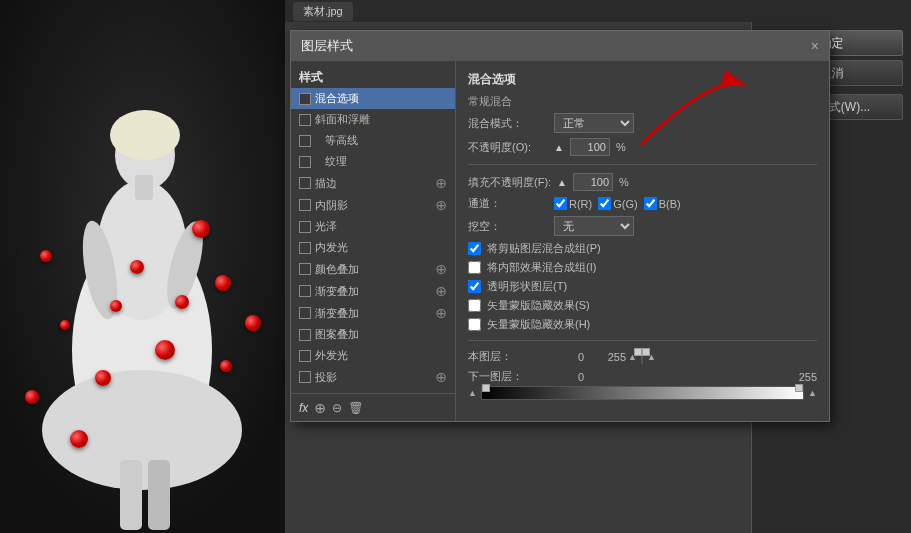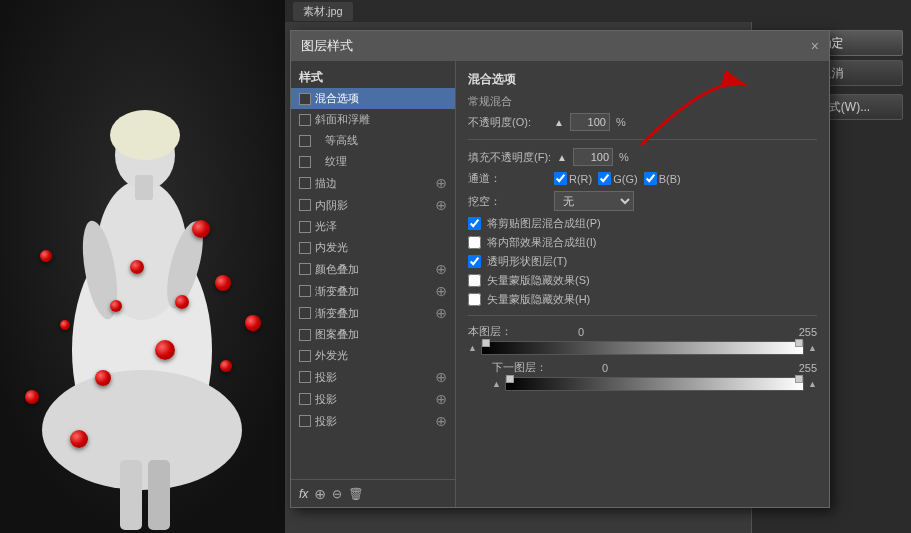--- a/index.html
+++ b/index.html
@@ -146,21 +146,21 @@
     }
 
     .close-btn {
       cursor: pointer;
       color: #aaa;
       font-size: 14px;
     }
 
     .dialog-body {
       display: flex;
-      height: 446px;
+      height: 360px;
     }
 
     
     .layer-styles-list {
       width: 165px;
       background: #3a3a3a;
       border-right: 1px solid #555;
       padding: 4px 0;
       overflow-y: auto;
     }
@@ -474,20 +474,26 @@
         <span style="font-size:12px;">⊖</span>
         <span style="font-size:12px;">🗑</span>
       </div>
     </div>
 
     <div class="dialog-content">
       <div class="section-title">混合选项</div>
 
       <div class="section-title" style="font-size:11px;color:#aaa;font-weight:normal;margin-bottom:4px;">常规混合</div>
 
+      <div class="form-row">
+        <span class="form-label">混合模式：</span>
+        <select class="form-select">
+          <option>正常</option>
+        </select>
+      </div>
 
       <div class="form-row">
         <span class="form-label">不透明度(O):</span>
         <span style="font-size:10px;color:#ccc;">▲</span>
         <input type="text" class="form-input-num" value="100" style="">
         <span class="form-unit">%</span>
       </div>
 
       <hr class="divider">
 
@@ -541,38 +547,38 @@
           </div>
           <div class="checkbox-row">
             <input type="checkbox" style="">
             <span class="cb-label">矢量蒙版隐藏效果(H)</span>
           </div>
         </div>
 
       <hr class="divider">
 
 
-      <div class="form-row" style="flex-direction:column;align-items:stretch;gap:2px;">
+      <div class="form-row" style="align-items:stretch;gap:2px;">
         <div style="display:flex;align-items:center;gap:6px;">
           <span class="form-label">本图层：</span>
           <span class="band-value">0</span>
           <div style="flex:1;"></div>
           <span class="band-value">255</span>
         </div>
         <div style="display:flex;align-items:center;gap:4px;">
           <span style="font-size:9px;color:#aaa;">▲</span>
           <div class="gradient-band">
             <div style="position:absolute;left:0;top:-3px;width:8px;height:8px;background:#ccc;border:1px solid #999;"></div>
             <div style="position:absolute;right:0;top:-3px;width:8px;height:8px;background:#ccc;border:1px solid #999;"></div>
           </div>
           <span style="font-size:9px;color:#aaa;">▲</span>
         </div>
       </div>
 
-      <div class="form-row" style="flex-direction:column;align-items:stretch;gap:2px;margin-top:4px;margin-left:24px;">
+      <div class="form-row" style="flex-direction:column;align-items:stretch;gap:2px;margin-top:4px;">
         <div style="display:flex;align-items:center;gap:6px;">
           <span class="form-label">下一图层：</span>
           <span class="band-value">0</span>
           <div style="flex:1;"></div>
           <span class="band-value">255</span>
         </div>
         <div style="display:flex;align-items:center;gap:4px;">
           <span style="font-size:9px;color:#aaa;">▲</span>
           <div class="gradient-band">
             <div style="position:absolute;left:0;top:-3px;width:8px;height:8px;background:#ccc;border:1px solid #999;"></div>

